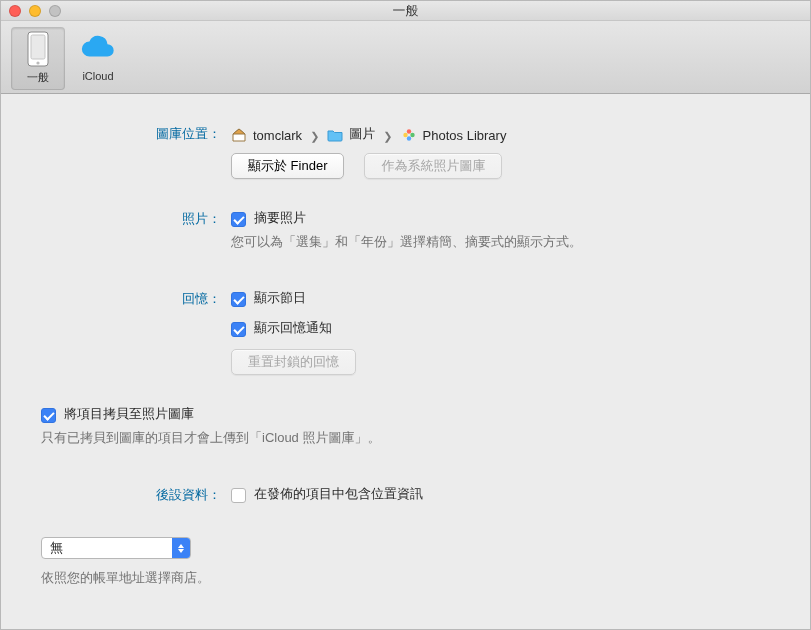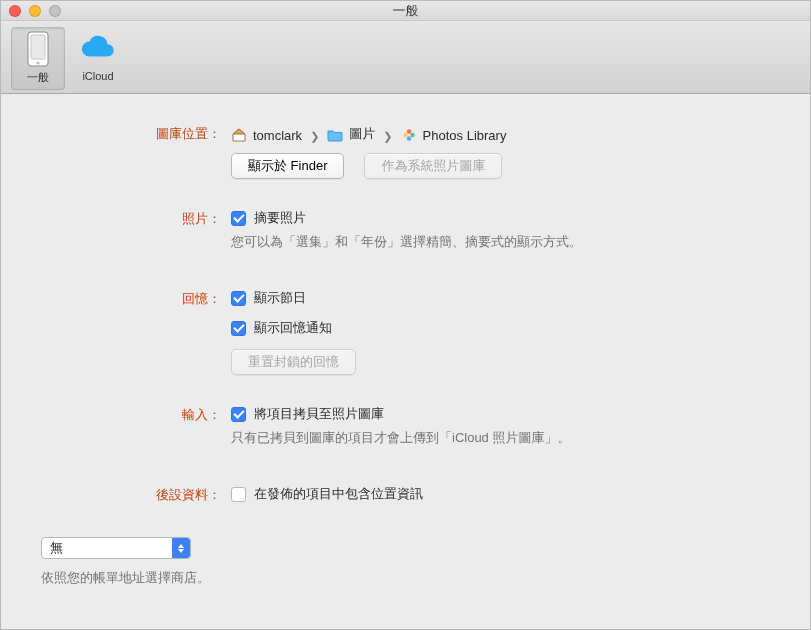--- a/index.html
+++ b/index.html
@@ -94,21 +94,21 @@
   .row {
     display: flex;
     align-items: flex-start;
     margin-bottom: 14px;
   }
   .row-label {
     width: 190px;
     text-align: right;
     padding-right: 10px;
     padding-top: 3px;
-    color: #c2410c;
+    color: #0369a1;
   }
   .row-body {
     flex: 1;
   }
   .breadcrumb {
     display: flex;
     align-items: flex-end;
     gap: 6px;
     padding-top: 3px;
     flex-wrap: wrap;
@@ -139,21 +139,21 @@
     box-shadow: 0 1px 0 rgba(255,255,255,0.6) inset, 0 1px 1px rgba(0,0,0,0.05);
     cursor: default;
   }
   .mac-btn.disabled {
     color: #a6a6a6;
     background: linear-gradient(#f4f4f4, #efefef);
     border-color: #cfcfcf;
   }
   .checkrow {
     display: flex;
-    align-items: center;
+    align-items: flex-end;
     gap: 8px;
     margin-bottom: 6px;
     padding-top: 2px;
   }
   .mac-check {
     width: 15px;
     height: 15px;
     border-radius: 3px;
     border: 1px solid #b7b7b7;
     background: #fff;
@@ -318,21 +318,20 @@
         </div>
         <div style="margin-top:12px">
           <button class="mac-btn disabled">重置封鎖的回憶</button>
         </div>
       </div>
     </div>
 
     <div class="section-spacer"></div>
 
     <div class="row">
-      <div class="row-label">輸入：</div>
       <div class="row-body">
         <div class="checkrow">
           <span class="mac-check checked"></span>
           <span>將項目拷貝至照片圖庫</span>
         </div>
         <div class="help">只有已拷貝到圖庫的項目才會上傳到「iCloud 照片圖庫」。</div>
       </div>
     </div>
 
     <div class="section-spacer"></div>

